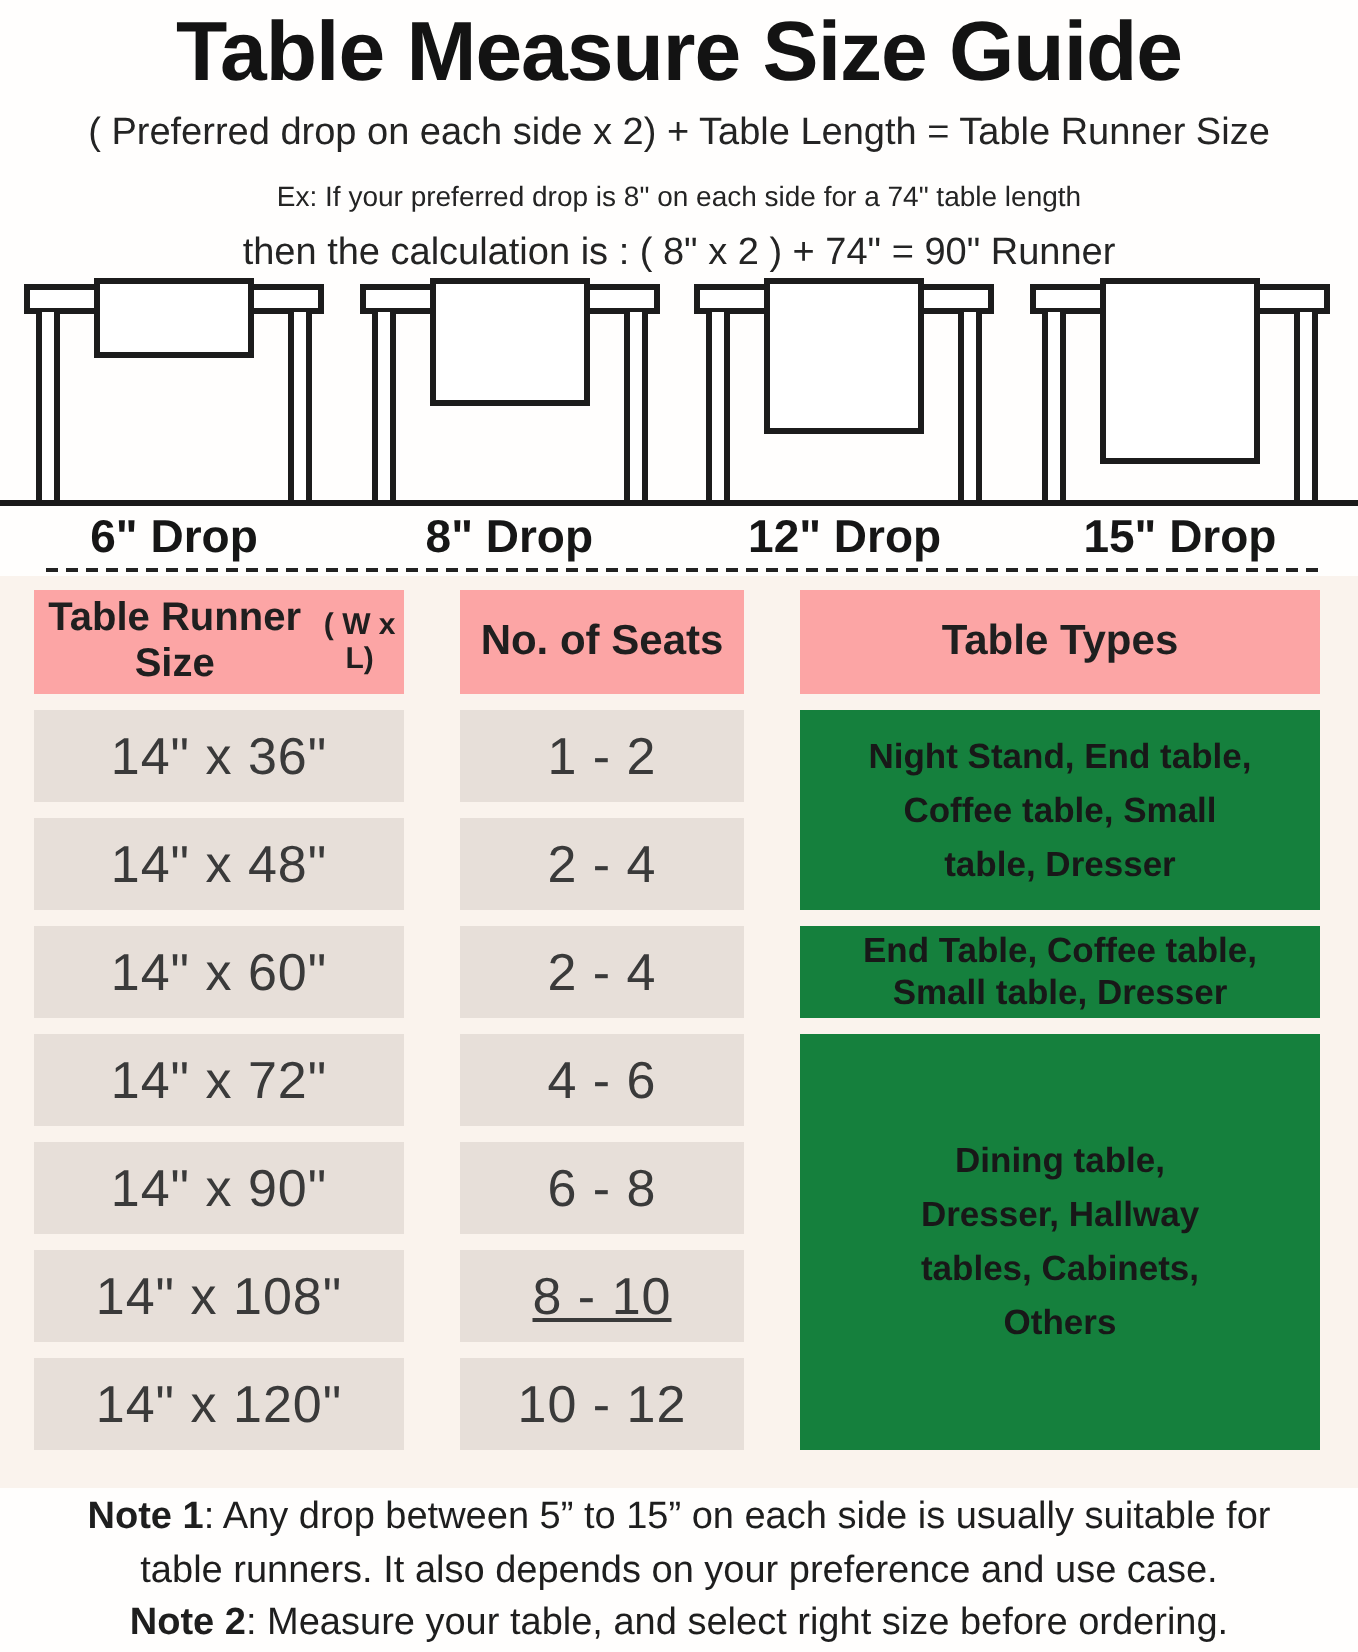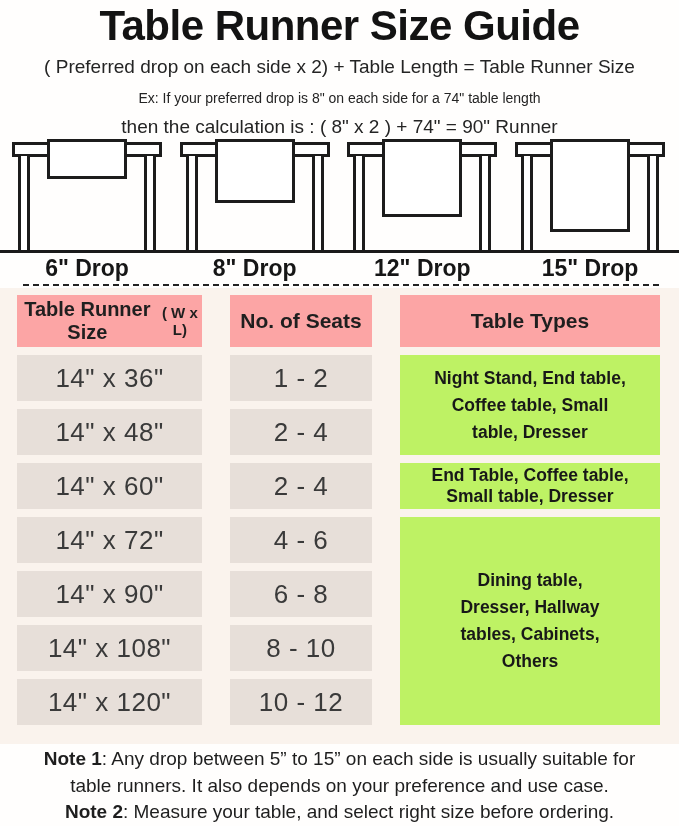--- a/index.html
+++ b/index.html
@@ -59,38 +59,38 @@
     font-weight:bold; text-align:center;
   }
   .hcell .main { font-size:20px; line-height:23px; }
   .hcell .sub  { font-size:15px; line-height:17px; font-weight:bold; }
   .hcell.single { font-size:21px; }
   .cell {
     background:#e7dfd9; display:flex; align-items:center; justify-content:center;
   }
   .cell.val { font-size:26px; color:#3a3a3a; letter-spacing:0.5px; }
   .typecell {
-    background:#bef264; display:flex; align-items:center; justify-content:center;
+    background:#15803d; display:flex; align-items:center; justify-content:center;
     text-align:center; font-weight:bold; font-size:17.5px; line-height:27px;
     white-space:pre-line; color:#181818; padding:0 8px; box-sizing:border-box;
   }
   .typecell.tight { line-height:21px; }
 
   .notes { text-align:center; padding-top:2px; font-size:19px; line-height:26.5px; color:#1e1e1e; }
   .notes p { margin:0; }
   .notes .nlabel { font-weight:bold; }
   .notes .ntext { white-space:pre-line; }
 </style>
 </head>
 <body>
 
 <div class="page">
 
   <header class="top">
-    <h1 class="title">Table Runner Size Guide</h1>
+    <h1 class="title">Table Measure Size Guide</h1>
     <div class="formula">( Preferred drop on each side x 2) + Table Length = Table Runner Size</div>
     <div class="ex1">Ex: If your preferred drop is 8" on each side for a 74" table length</div>
     <div class="ex2">then the calculation is : ( 8" x 2 ) + 74" = 90" Runner</div>
   </header>
 
   <div class="illus-row">
     <div class="illu">
       <div class="tabletop"></div>
       <div class="leg left"></div>
       <div class="leg right"></div>
@@ -146,21 +146,21 @@
       <div class="cell val" style="grid-row:4;grid-column:1;">14" x 60"</div>
       <div class="cell val" style="grid-row:4;grid-column:2;">2 - 4</div>
 
       <div class="cell val" style="grid-row:5;grid-column:1;">14" x 72"</div>
       <div class="cell val" style="grid-row:5;grid-column:2;">4 - 6</div>
 
       <div class="cell val" style="grid-row:6;grid-column:1;">14" x 90"</div>
       <div class="cell val" style="grid-row:6;grid-column:2;">6 - 8</div>
 
       <div class="cell val" style="grid-row:7;grid-column:1;">14" x 108"</div>
-      <div class="cell val" style="grid-row:7;grid-column:2;">8 - 10</div>
+      <div class="cell val" style="grid-row:7;grid-column:2;text-decoration:underline;">8 - 10</div>
 
       <div class="cell val" style="grid-row:8;grid-column:1;">14" x 120"</div>
       <div class="cell val" style="grid-row:8;grid-column:2;">10 - 12</div>
 
       <div class="typecell" style="grid-row:2/4;grid-column:3;">Night Stand, End table,
 Coffee table, Small
 table, Dresser</div>
       <div class="typecell" style="grid-row:5/9;grid-column:3;">Dining table,
 Dresser, Hallway
 tables, Cabinets,

